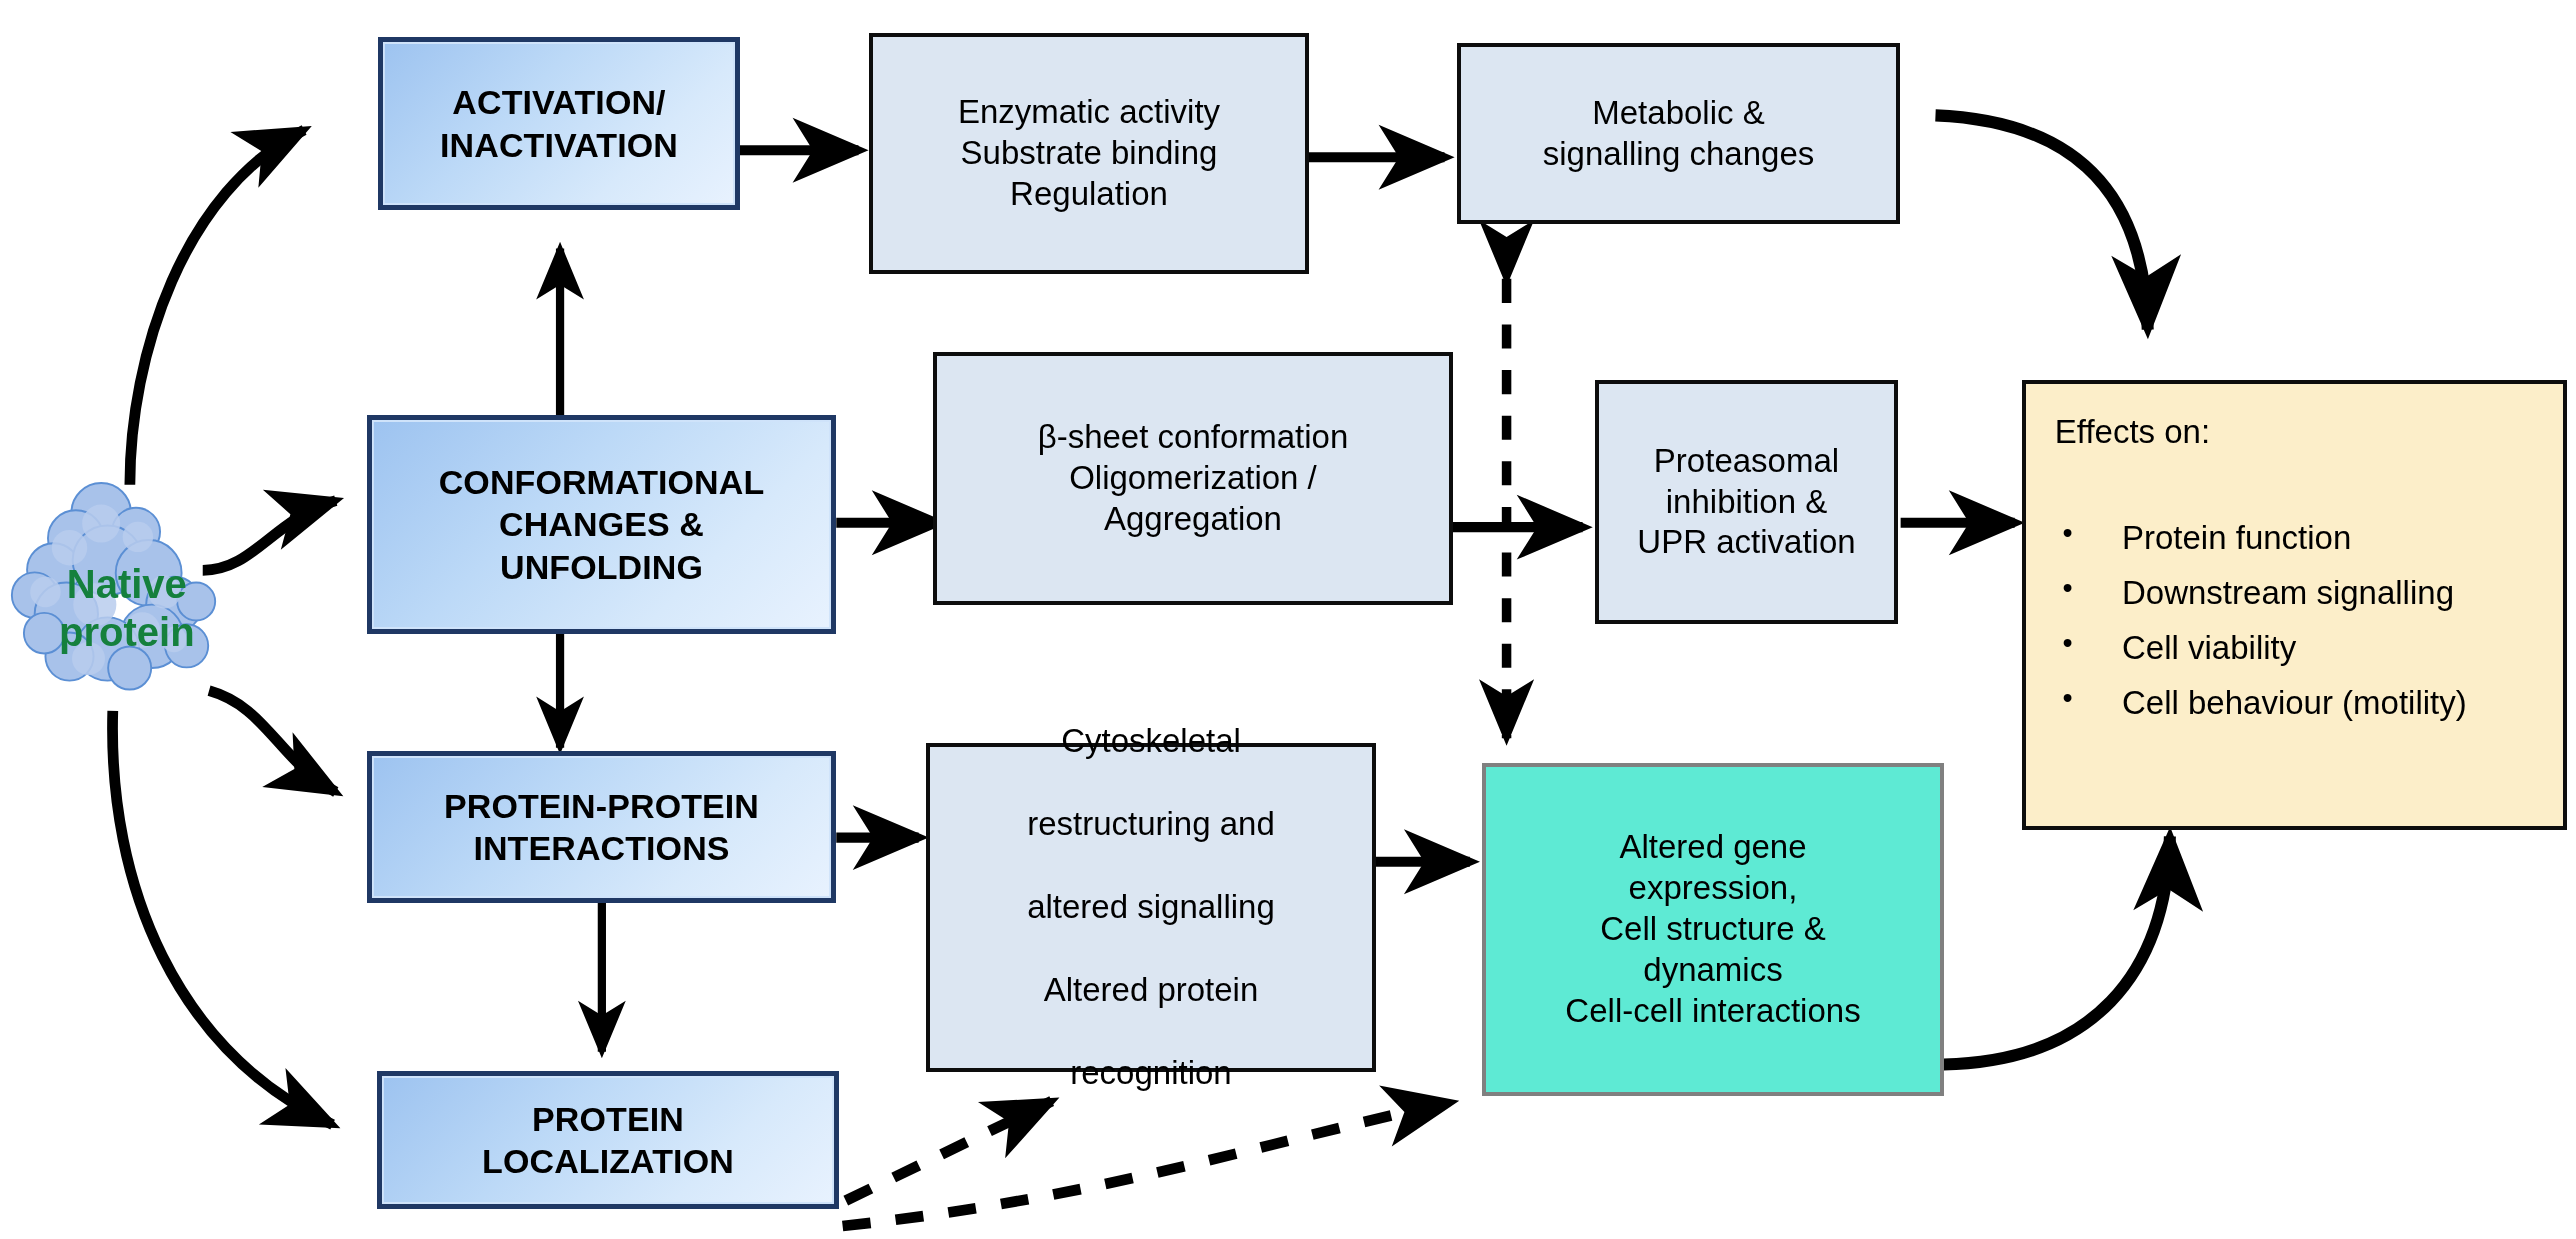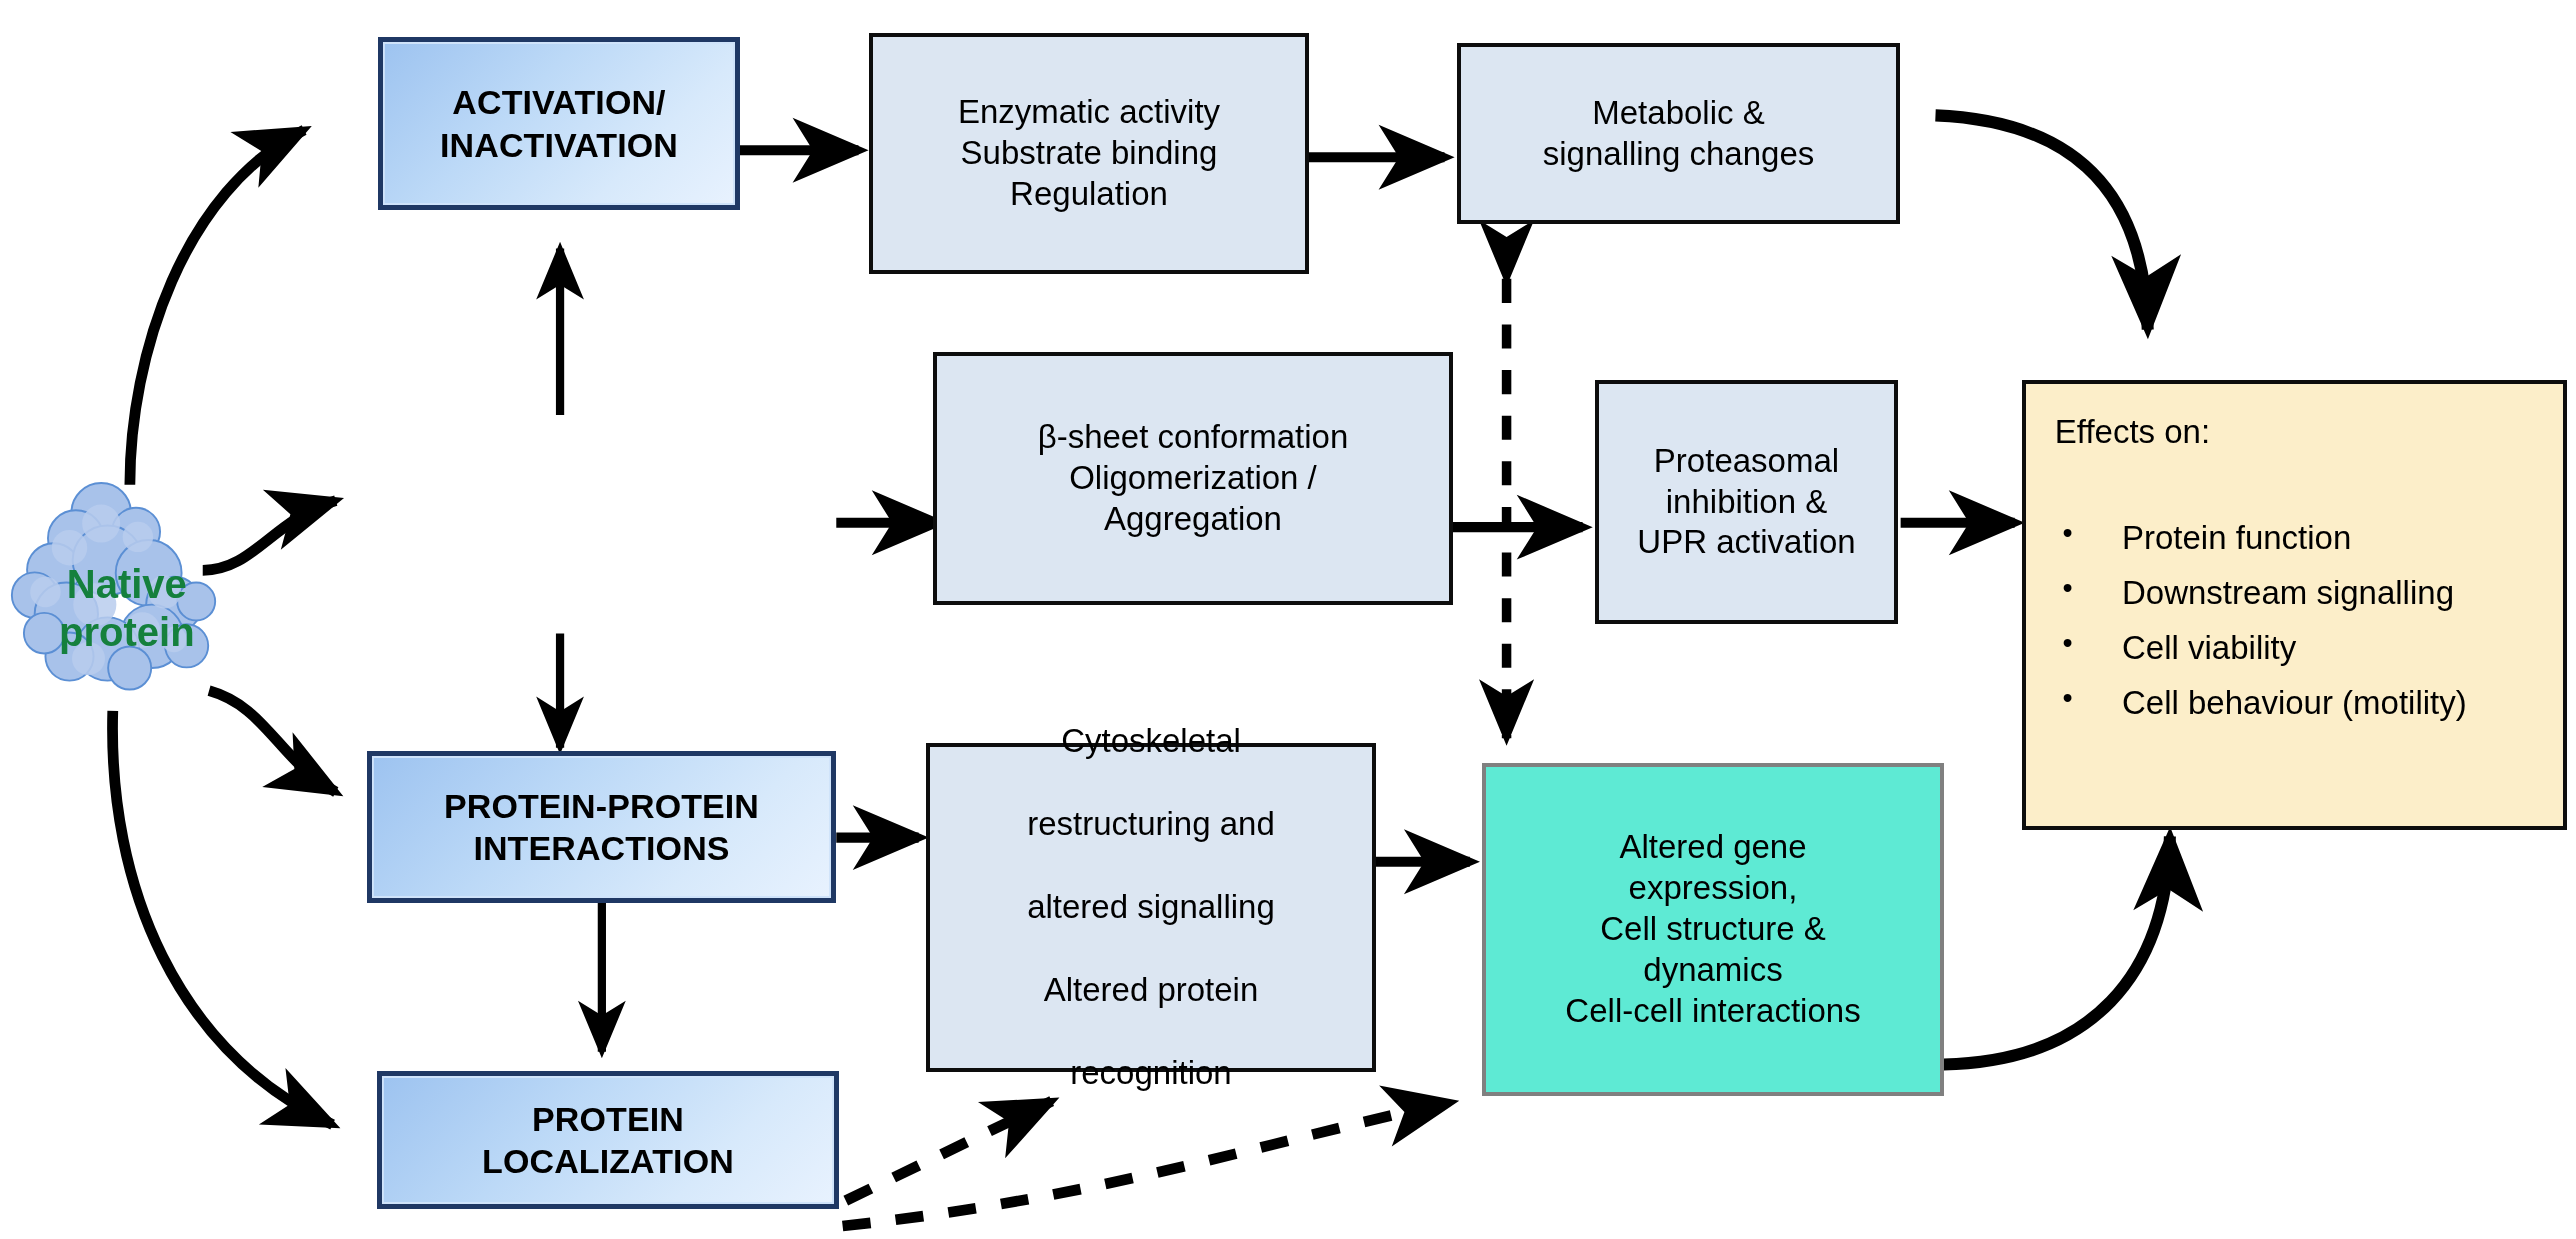--- a/index.html
+++ b/index.html
@@ -200,20 +200,25 @@
       <span class="line">Native</span>
       <span class="line">protein</span>
     </div>
   </div>
 
   <div class="node stage" style="left:378px; top:37px; width:362px; height:173px;">
     <span class="line">ACTIVATION/</span>
     <span class="line">INACTIVATION</span>
   </div>
 
+  <div class="node stage" style="left:367px; top:415px; width:469px; height:219px;">
+    <span class="line">CONFORMATIONAL</span>
+    <span class="line">CHANGES &amp;</span>
+    <span class="line">UNFOLDING</span>
+  </div>
 
   <div class="node stage" style="left:367px; top:751px; width:469px; height:152px;">
     <span class="line">PROTEIN-PROTEIN</span>
     <span class="line">INTERACTIONS</span>
   </div>
 
   <div class="node stage" style="left:377px; top:1071px; width:462px; height:138px;">
     <span class="line">PROTEIN</span>
     <span class="line">LOCALIZATION</span>
   </div>

